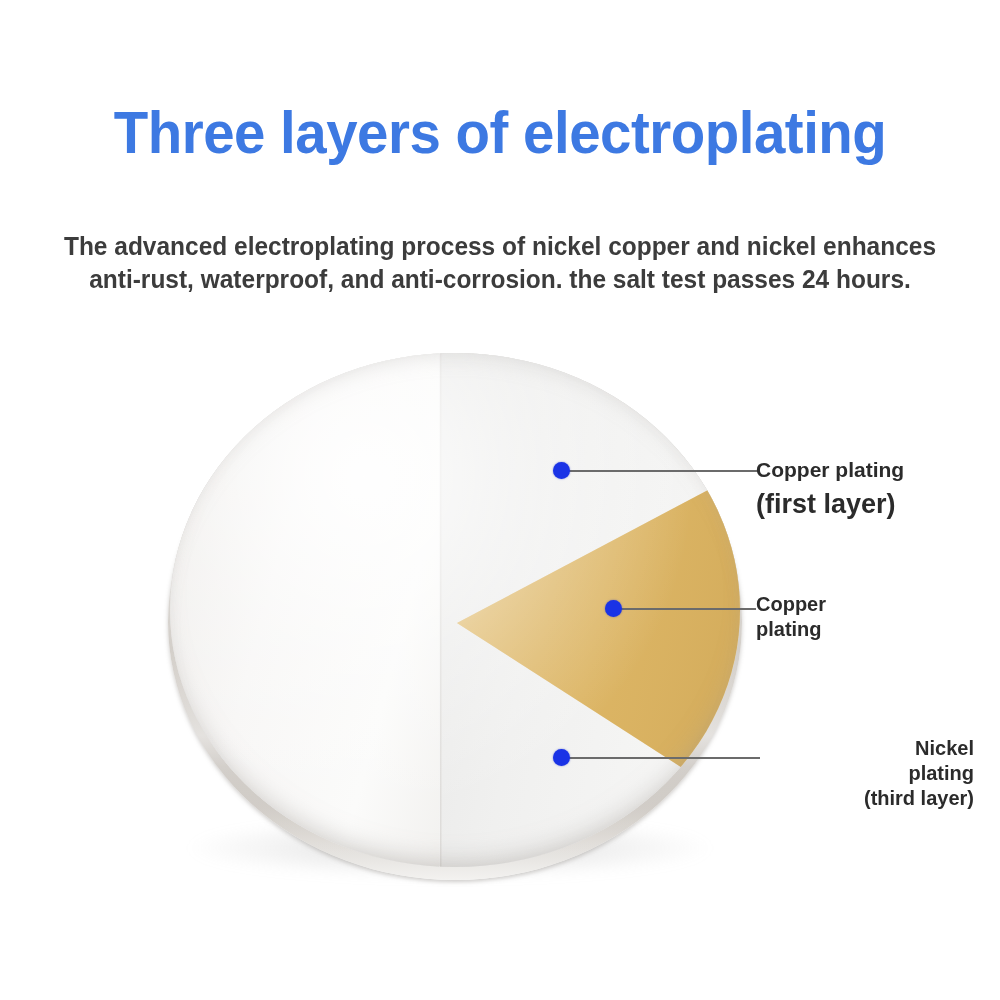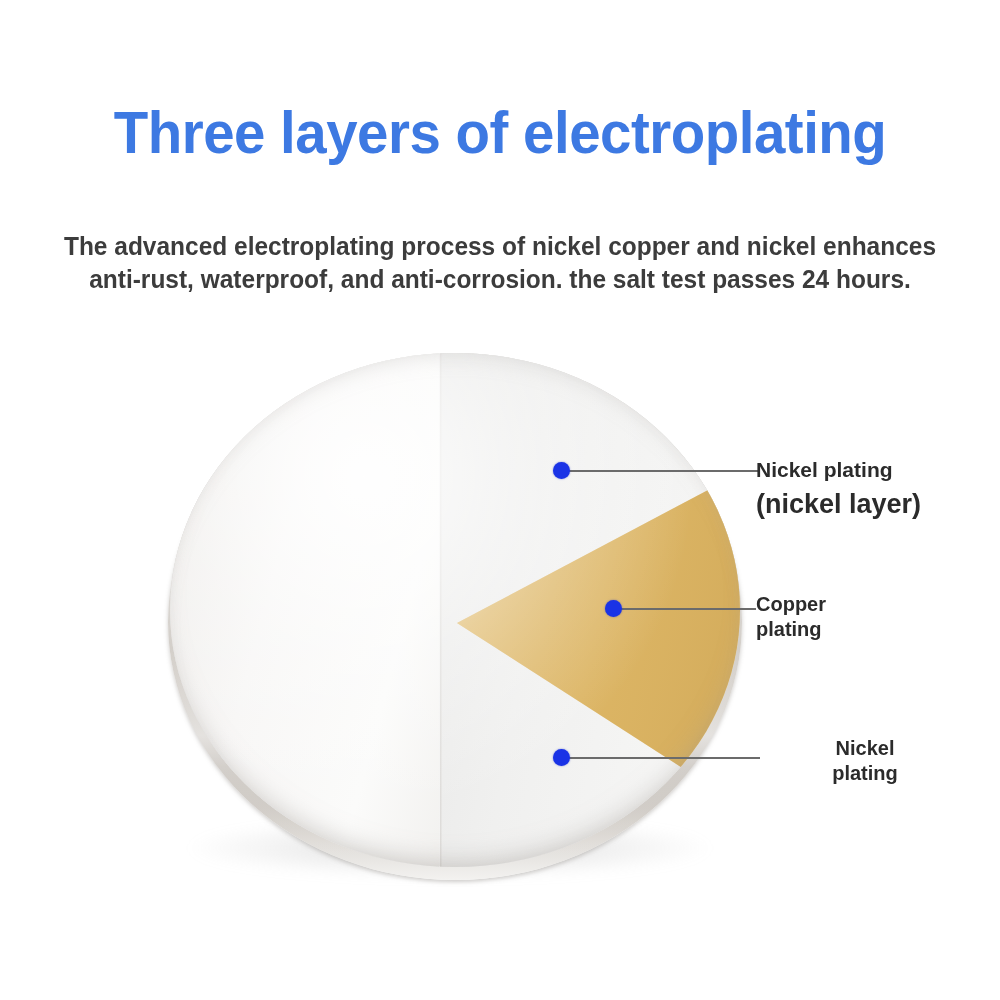--- a/index.html
+++ b/index.html
@@ -177,21 +177,21 @@
   .callout {
     position: absolute;
     color: #2b2b2b;
     font-weight: bold;
   }
   .c1 { left: 756px; top: 455px; width: 236px; text-align: left; }
   .c1 .l1 { font-size: 21px; line-height: 30px; display: block; white-space: nowrap; }
   .c1 .l2 { font-size: 27px; line-height: 38px; display: block; white-space: nowrap; }
   .c2 { left: 756px; top: 592px; width: 218px; }
   .c2 span { display: block; font-size: 20px; line-height: 25px; white-space: nowrap; }
-  .c3 { left: 756px; top: 736px; width: 218px; text-align: center; }
+  .c3 { left: 756px; top: 736px; width: 218px; text-align: right; }
   .c3 span { display: block; font-size: 20px; line-height: 25px; white-space: nowrap; }
 </style>
 </head>
 <body>
 
 <div id="page">
 
   <div class="title">Three layers of electroplating</div>
 
   <div class="subtitle">
@@ -228,27 +228,28 @@
 
   <div class="leader" style="left:568px; top:470px; width:192px;"></div>
   <div class="leader" style="left:620px; top:608px; width:136px;"></div>
   <div class="leader" style="left:568px; top:757px; width:192px;"></div>
 
   <div class="dot" style="left:553px; top:462px;"></div>
   <div class="dot" style="left:605px; top:600px;"></div>
   <div class="dot" style="left:553px; top:749px;"></div>
 
   <div class="callout c1">
-    <span class="l1">Nickel plating</span>
-    <span class="l2">(nickel layer)</span>
+    <span class="l1">Copper plating</span>
+    <span class="l2">(first layer)</span>
   </div>
 
   <div class="callout c2">
     <span>Copper</span>
     <span>plating</span>
   </div>
 
   <div class="callout c3">
     <span>Nickel</span>
     <span>plating</span>
+    <span>(third layer)</span>
   </div>
 
 </div>
 
 </body></html>

